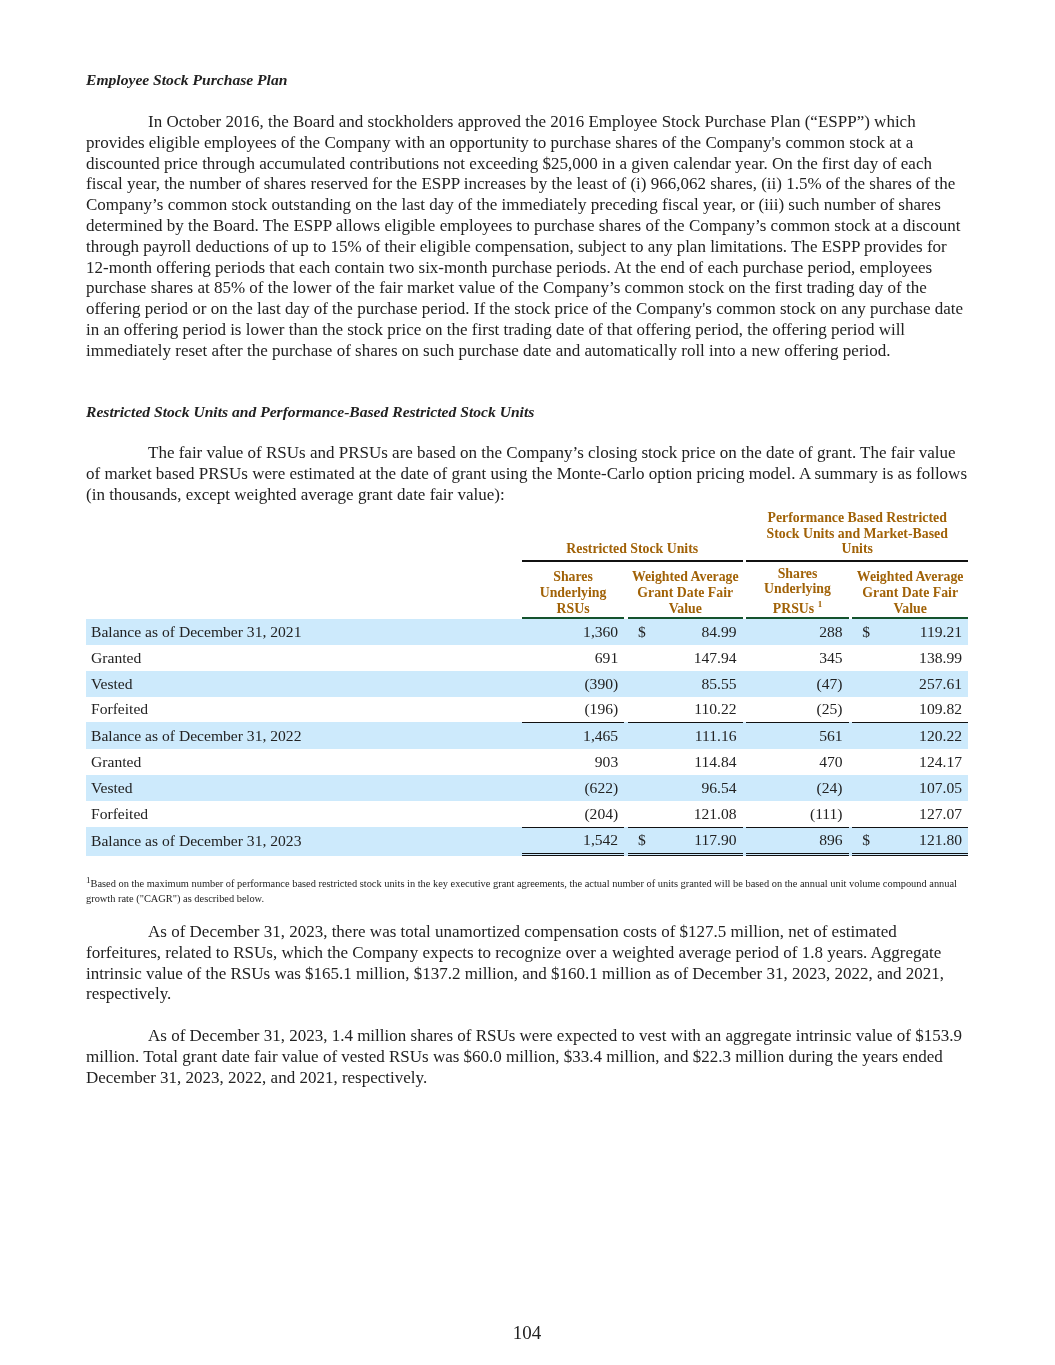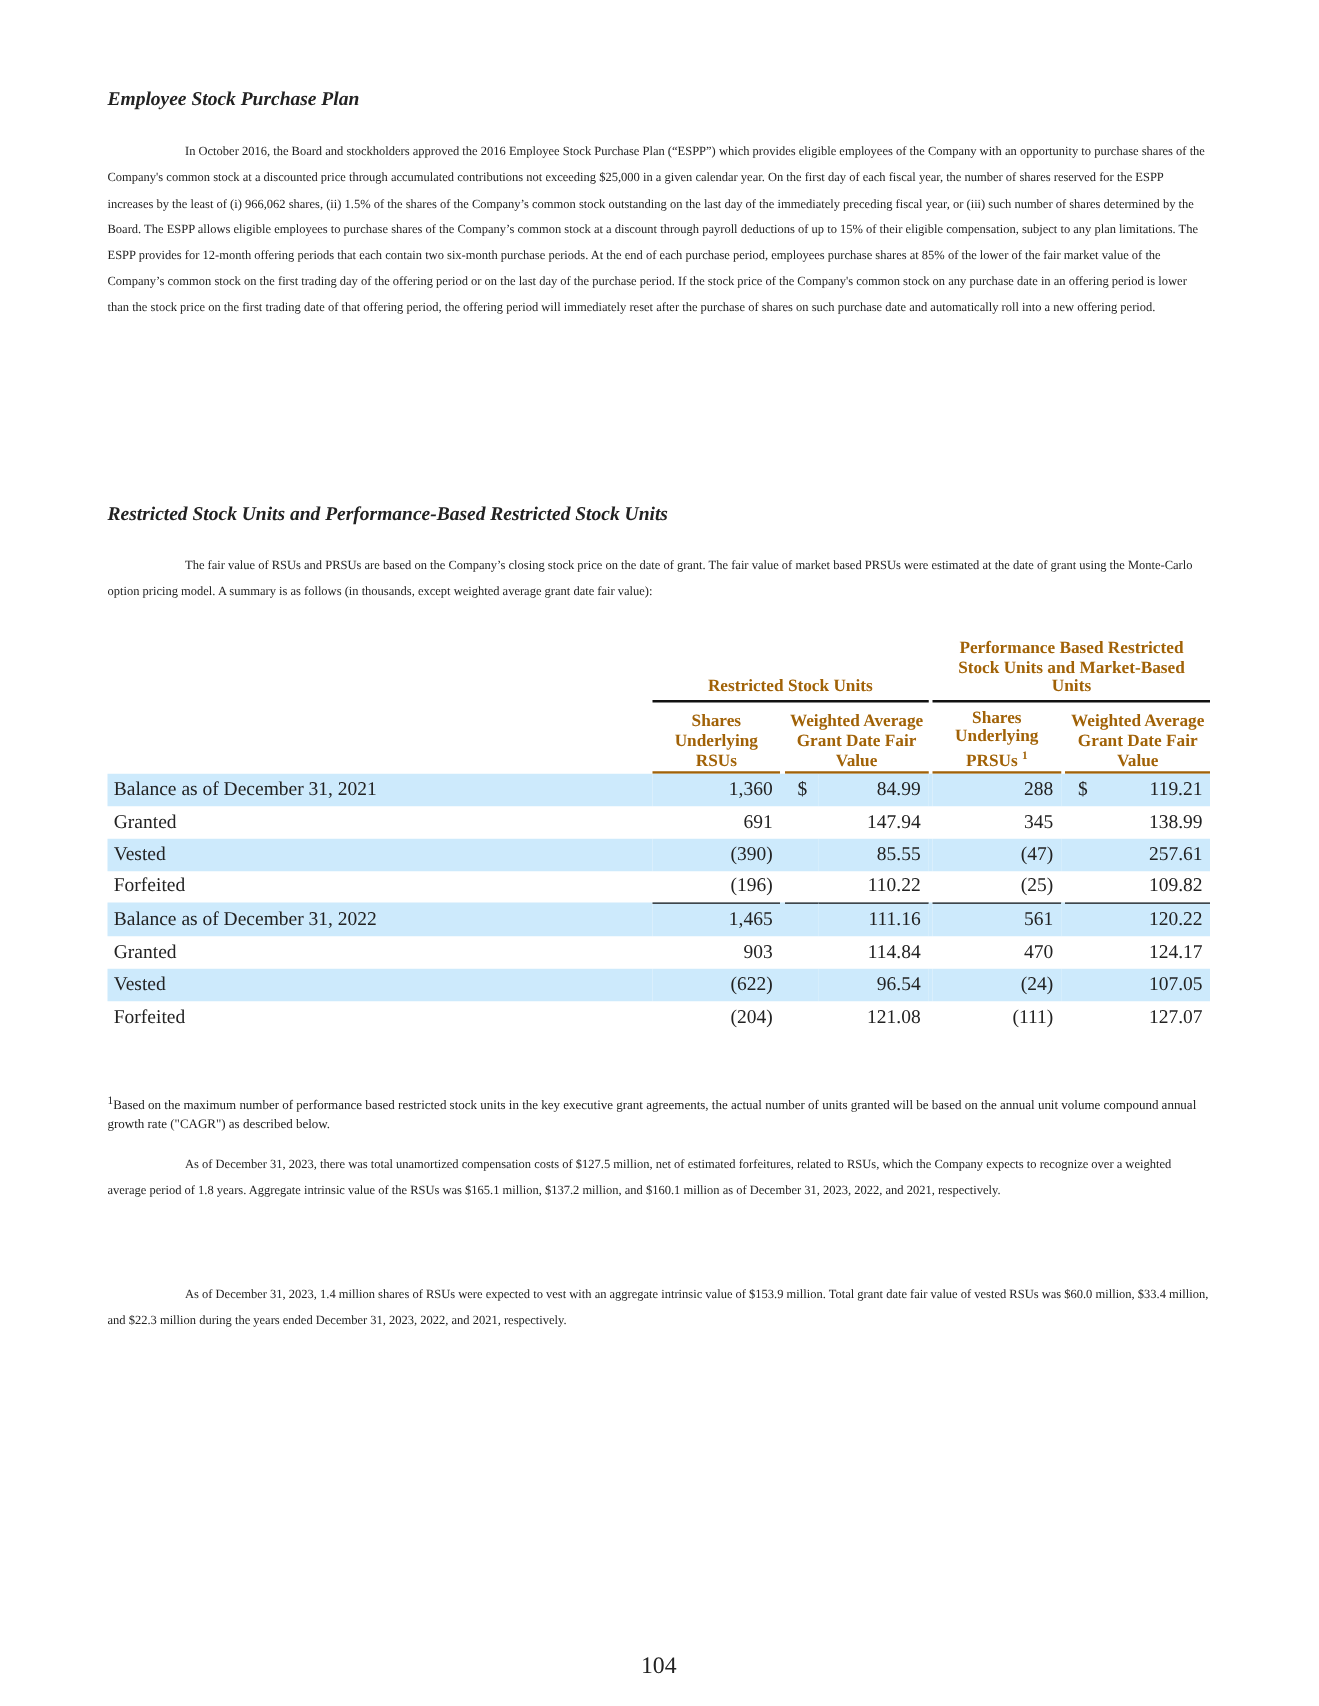--- a/index.html
+++ b/index.html
@@ -7,35 +7,35 @@
     width: 1055px; height: 1365px; position: relative; overflow: hidden;
     font-family: "Liberation Serif", serif; color: #222; font-size: 15.6px;
   }
   .page { position: absolute; left: 86px; top: 0; width: 882px; }
   .heading {
     position: absolute; left: 0; font-weight: bold; font-style: italic;
     font-size: 15.6px; white-space: nowrap;
   }
   .para {
     position: absolute; left: 0; width: 882px; line-height: 20.8px;
-    font-size: 10px; margin: 0;
+    font-size: 17px; margin: 0;
   }
   .indent { display: inline-block; width: 62px; }
   table.rsu {
     position: absolute; left: 0; top: 510px; width: 882px;
     border-collapse: separate; border-spacing: 0;
     font-size: 15.6px;
   }
   table.rsu th {
     color: #a16207; font-weight: bold; font-size: 13.8px; line-height: 15.6px;
     text-align: center; vertical-align: bottom; padding: 0;
   }
   .grp { padding-bottom: 3px !important; }
   .grp-line { border-bottom: 2px solid #111; }
-  .sub { padding: 4px 0 1px 0 !important; border-bottom: 2px solid #a16207; }
+  .sub { padding: 4px 0 1px 0 !important; border-bottom: 2px solid #14532d; }
   .gap { width: 4px; }
   table.rsu td { height: 25.8px; padding: 0; white-space: nowrap; }
   tr.shade td.cell { background: #cdeafc; }
   td.label { padding-left: 5px !important; width: 442px; }
   td.num { text-align: right; padding-right: 6px !important; }
   td.dollar { text-align: left; padding-left: 10px !important; width: 18px; }
   .topline td.bl { border-top: 1.5px solid #111; }
   .dbl { border-bottom: 3px double #111; }
   sup { font-size: 9px; }
   .footnote {
@@ -176,20 +176,32 @@
           <td class="cell num">(204)</td>
           <td class="cell"></td>
           <td class="cell dollar"></td>
           <td class="cell num">121.08</td>
           <td class="cell"></td>
           <td class="cell num">(111)</td>
           <td class="cell"></td>
           <td class="cell dollar"></td>
           <td class="cell num">127.07</td>
         </tr>
+        <tr class="shade topline">
+          <td class="cell label">Balance as of December 31, 2023</td>
+          <td class="cell num bl dbl">1,542</td>
+          <td class="cell"></td>
+          <td class="cell dollar bl dbl">$</td>
+          <td class="cell num bl dbl">117.90</td>
+          <td class="cell"></td>
+          <td class="cell num bl dbl">896</td>
+          <td class="cell"></td>
+          <td class="cell dollar bl dbl">$</td>
+          <td class="cell num bl dbl">121.80</td>
+        </tr>
       </tbody>
   </table>
 
   <div class="footnote"><sup>1</sup><span>Based on the maximum number of performance based restricted stock units in the key executive grant agreements, the actual number of units granted will be based on the annual unit volume compound annual growth rate ("CAGR") as described below.</span></div>
 
   <p class="para" style="top:922px;"><span class="indent"></span><span>As of December 31, 2023, there was total unamortized compensation costs of $127.5 million, net of estimated forfeitures, related to RSUs, which the Company expects to recognize over a weighted average period of 1.8 years. Aggregate intrinsic value of the RSUs was $165.1 million, $137.2 million, and $160.1 million as of December 31, 2023, 2022, and 2021, respectively.</span></p>
   <p class="para" style="top:1026px;"><span class="indent"></span><span>As of December 31, 2023, 1.4 million shares of RSUs were expected to vest with an aggregate intrinsic value of $153.9 million. Total grant date fair value of vested RSUs was $60.0 million, $33.4 million, and $22.3 million during the years ended December 31, 2023, 2022, and 2021, respectively.</span></p>
 
   <div class="pagenum">104</div>
 </div>

